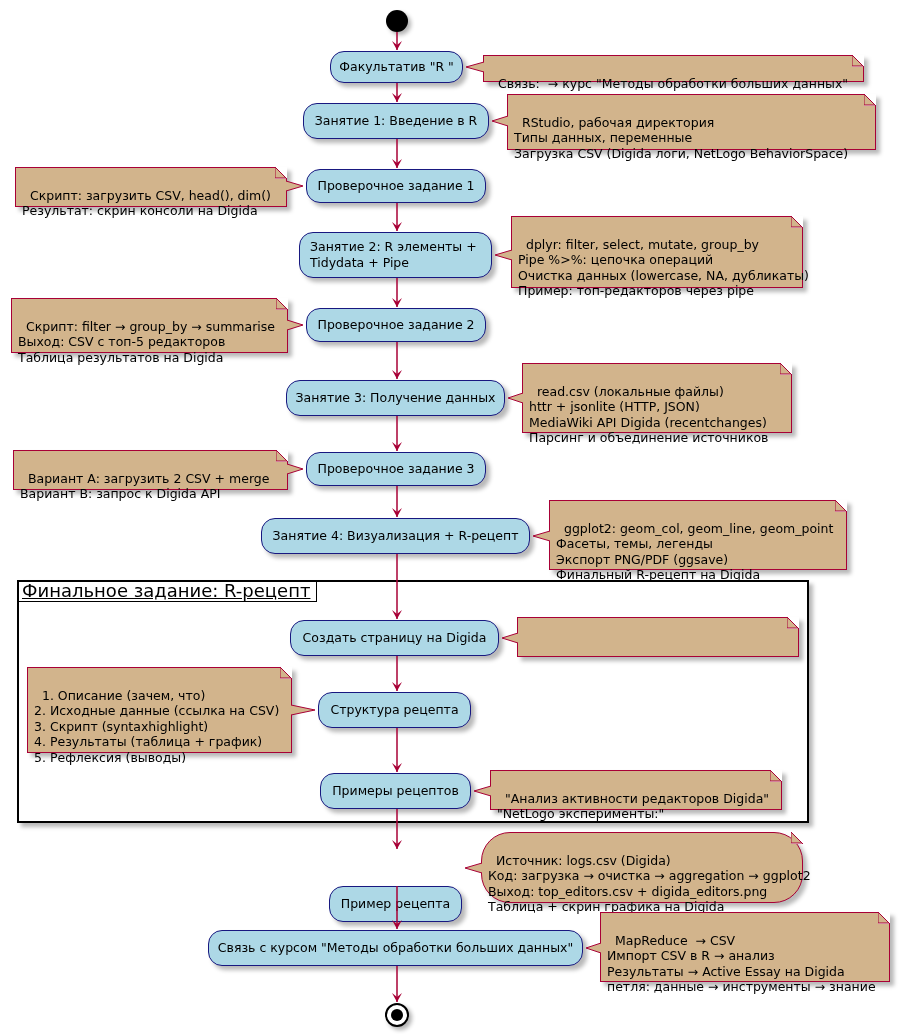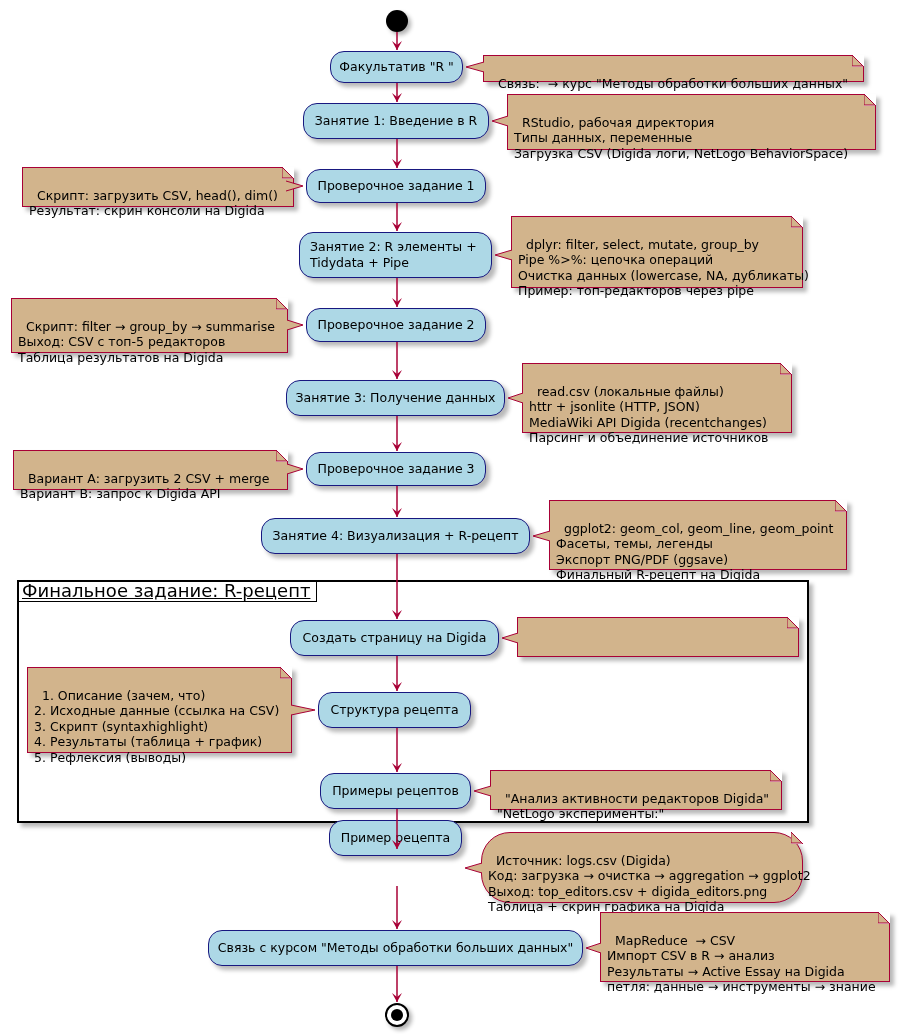--- a/index.html
+++ b/index.html
@@ -86,42 +86,42 @@
 <div class="node center" id="a3" style="left:306px;top:169px;width:180px;height:34px;">Проверочное задание 1</div>
 <div class="node" id="a4" style="left:299px;top:232px;width:193px;height:46px;padding-left:10px;">Занятие 2: R элементы +
 Tidydata + Pipe</div>
 <div class="node center" id="a5" style="left:306px;top:308px;width:180px;height:34px;">Проверочное задание 2</div>
 <div class="node center" id="a6" style="left:286px;top:380px;width:219px;height:36px;">Занятие 3: Получение данных</div>
 <div class="node center" id="a7" style="left:306px;top:452px;width:180px;height:34px;">Проверочное задание 3</div>
 <div class="node center" id="a8" style="left:261px;top:518px;width:269px;height:36px;">Занятие 4: Визуализация + R-рецепт</div>
 <div class="node center" id="a9" style="left:290px;top:620px;width:209px;height:36px;">Создать страницу на Digida</div>
 <div class="node center" id="a10" style="left:318px;top:692px;width:153px;height:36px;">Структура рецепта</div>
 <div class="node center" id="a11" style="left:320px;top:773px;width:151px;height:36px;">Примеры рецептов</div>
-<div class="node center" id="a12" style="left:329px;top:820px;width:133px;height:36px;">Пример рецепта</div>
+<div class="node center" id="a12" style="left:329px;top:886px;width:133px;height:36px;">Пример рецепта</div>
 <div class="node center" id="a13" style="left:208px;top:930px;width:375px;height:36px;">Связь с курсом "Методы обработки больших данных"</div>
 
 <div class="stop">
     <div class="dot"></div>
   </div>
 
 <div class="note" id="n1" style="left: 483px; top: 55px; width: 381px; height: 27px; z-index: 2;">
   <span>Связь:  → курс "Методы обработки больших данных"</span>
 <div class="fold"><svg width="12" height="12">
         <polygon points="0,0 0,11 11,11" fill="#d2b48c" stroke="#a80036" stroke-width="1"></polygon>
         <line x1="0" y1="0" x2="12" y2="12" stroke="#a80036" stroke-width="1"></line>
       </svg></div></div>
 <div class="note" id="n2" style="left: 507px; top: 94px; width: 369px; height: 56px; z-index: 2;">
   <span>RStudio, рабочая директория
 Типы данных, переменные
 Загрузка CSV (Digida логи, NetLogo BehaviorSpace)</span>
 <div class="fold"><svg width="12" height="12">
         <polygon points="0,0 0,11 11,11" fill="#d2b48c" stroke="#a80036" stroke-width="1"></polygon>
         <line x1="0" y1="0" x2="12" y2="12" stroke="#a80036" stroke-width="1"></line>
       </svg></div></div>
-<div class="note" id="n3" style="left: 22px; top: 167px; width: 272px; height: 40px; z-index: 2;">
+<div class="note" id="n3" style="left: 15px; top: 167px; width: 272px; height: 40px; z-index: 2;">
   <span>Скрипт: загрузить CSV, head(), dim()
 Результат: скрин консоли на Digida</span>
 <div class="fold"><svg width="12" height="12">
         <polygon points="0,0 0,11 11,11" fill="#d2b48c" stroke="#a80036" stroke-width="1"></polygon>
         <line x1="0" y1="0" x2="12" y2="12" stroke="#a80036" stroke-width="1"></line>
       </svg></div></div>
 <div class="note" id="n4" style="left: 511px; top: 216px; width: 292px; height: 72px; z-index: 2;">
   <span>dplyr: filter, select, mutate, group_by
 Pipe %&gt;%: цепочка операций
 Очистка данных (lowercase, NA, дубликаты)

